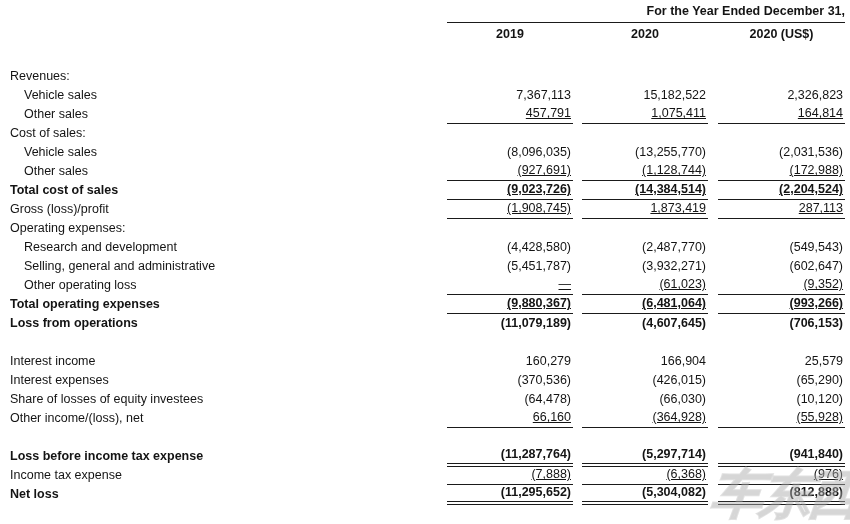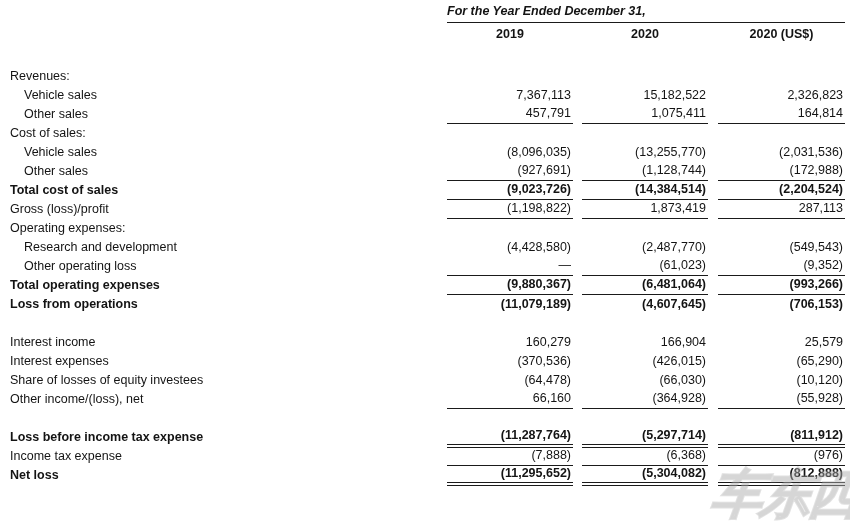--- a/index.html
+++ b/index.html
@@ -31,35 +31,34 @@
     height:19px;
     vertical-align:bottom;
     white-space:nowrap;
     padding:0 0 2px 0;
   }
 
   
   tr.title-row td { height:22px; }
   td.period-head {
     font-weight:bold;
-    text-align:left;
+    text-align:right;
     border-bottom:1.5px solid #1a1a1a;
     padding-bottom:3px;
-    font-style:italic;
   }
   tr.years-row td { height:24px; padding-bottom:5px;margin-top:18px; }
   td.col-head { font-weight:bold; text-align:center; }
   tr.head-spacer td { height:20px; }
 
   
   td.label-cell { padding-left:10px; overflow:hidden; }
   tr.indent-1 td.label-cell { padding-left:24px; }
   td.num { text-align:right; padding-right:2px; }
   tr.bold td { font-weight:bold; }
-  tr.rule-single td.num { border-bottom:1.5px solid #1a1a1a; }
+  tr.rule-single td.num { border-bottom:1.5px solid #1a1a1a;text-decoration:underline; }
   tr.rule-double td.num { border-bottom:4px double #1a1a1a; }
   tr.spacer td { height:19px; }
 
   .watermark {
     position:absolute;
     right:-8px;
     bottom:-6px;
     font-size:52px;
     font-weight:bold;
     font-style:italic;
@@ -153,41 +152,49 @@
         <tr class="bold rule-single">
     <td class="label-cell">Total cost of sales</td>
     <td class="num">(9,023,726)</td>
     <td></td>
     <td class="num">(14,384,514)</td>
     <td></td>
     <td class="num">(2,204,524)</td>
   </tr>
         <tr class="rule-single">
     <td class="label-cell">Gross (loss)/profit</td>
-    <td class="num">(1,198,822)</td>
+    <td class="num">(1,908,745)</td>
     <td></td>
     <td class="num">1,873,419</td>
     <td></td>
     <td class="num">287,113</td>
   </tr>
         <tr>
     <td class="label-cell">Operating expenses:</td>
     <td class="num"></td>
     <td></td>
     <td class="num"></td>
     <td></td>
     <td class="num"></td>
   </tr>
         <tr class="indent-1">
     <td class="label-cell">Research and development</td>
     <td class="num">(4,428,580)</td>
     <td></td>
     <td class="num">(2,487,770)</td>
     <td></td>
     <td class="num">(549,543)</td>
+  </tr>
+        <tr class="indent-1">
+    <td class="label-cell">Selling, general and administrative</td>
+    <td class="num">(5,451,787)</td>
+    <td></td>
+    <td class="num">(3,932,271)</td>
+    <td></td>
+    <td class="num">(602,647)</td>
   </tr>
         <tr class="indent-1 rule-single">
     <td class="label-cell">Other operating loss</td>
     <td class="num">—</td>
     <td></td>
     <td class="num">(61,023)</td>
     <td></td>
     <td class="num">(9,352)</td>
   </tr>
         <tr class="bold rule-single">
@@ -253,21 +260,21 @@
     <td class="num"></td>
     <td></td>
     <td class="num"></td>
   </tr>
         <tr class="bold rule-double">
     <td class="label-cell">Loss before income tax expense</td>
     <td class="num">(11,287,764)</td>
     <td></td>
     <td class="num">(5,297,714)</td>
     <td></td>
-    <td class="num">(811,912)</td>
+    <td class="num">(941,840)</td>
   </tr>
         <tr class="rule-single">
     <td class="label-cell">Income tax expense</td>
     <td class="num">(7,888)</td>
     <td></td>
     <td class="num">(6,368)</td>
     <td></td>
     <td class="num">(976)</td>
   </tr>
         <tr class="bold rule-double">

